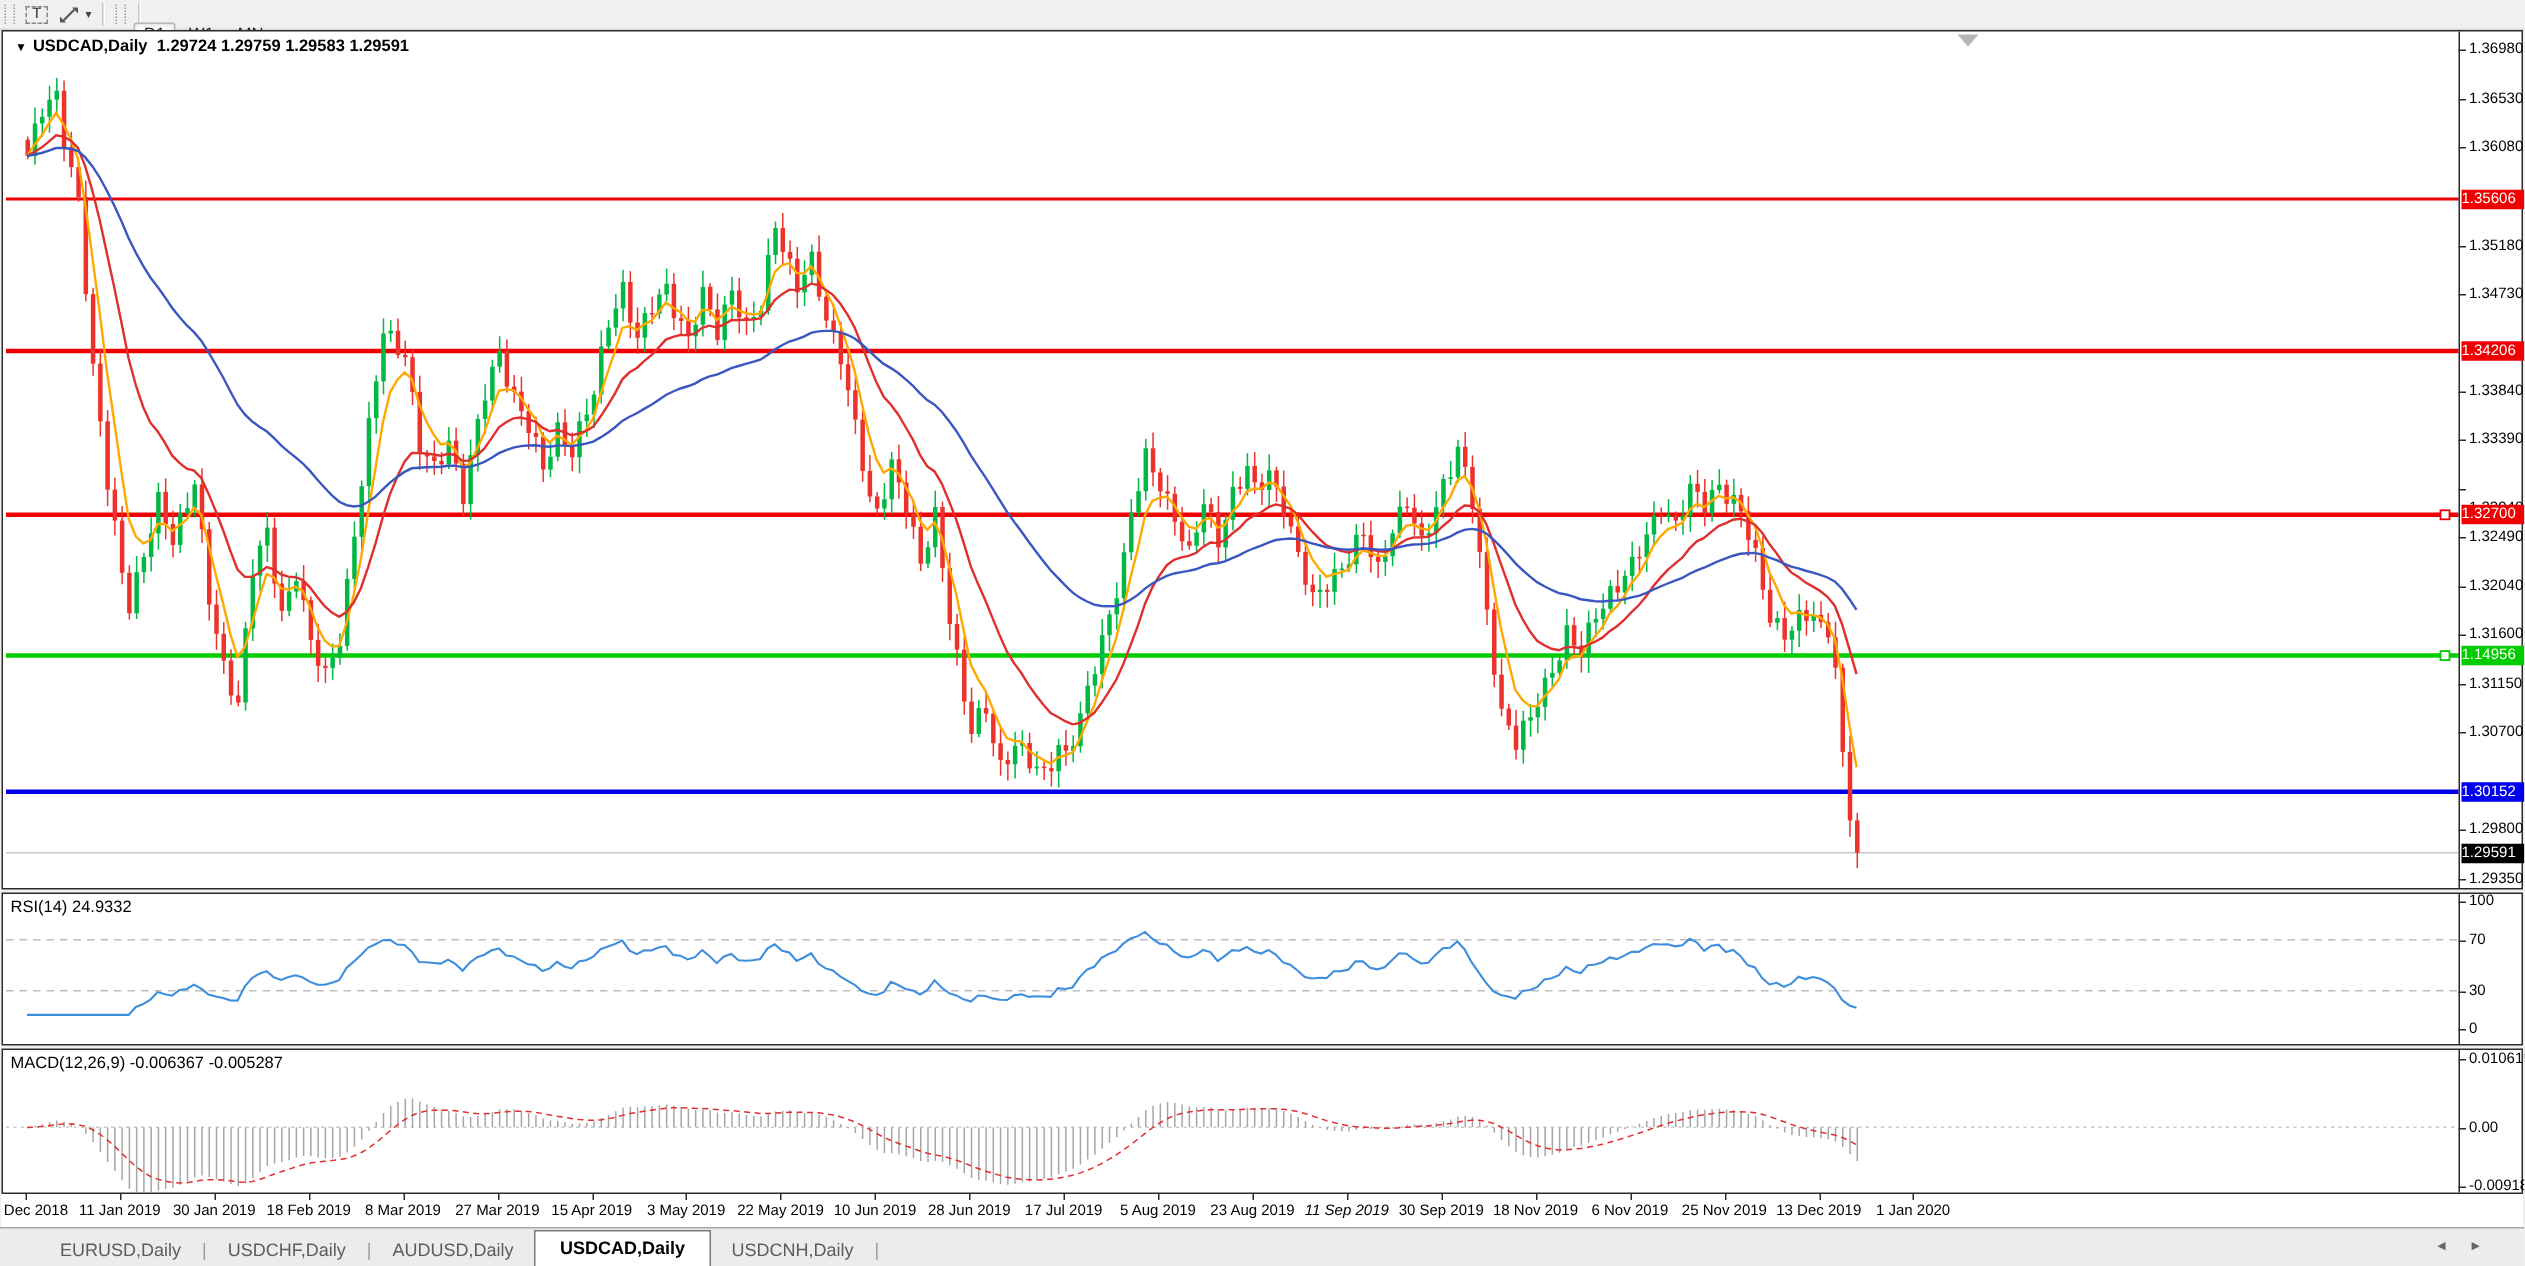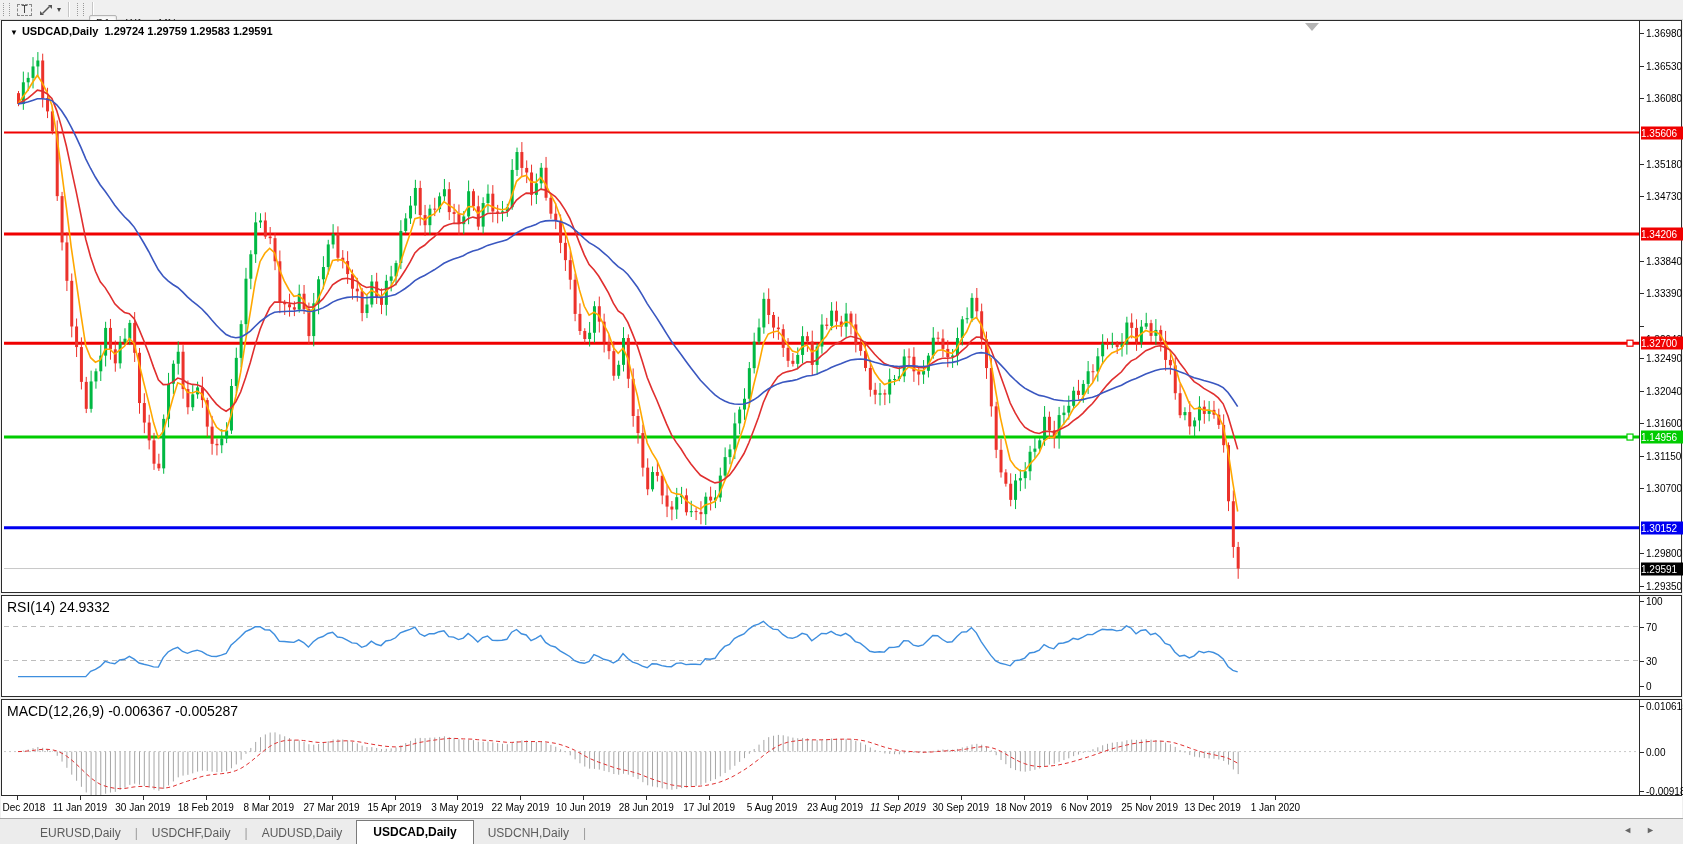--- a/index.html
+++ b/index.html
@@ -18,21 +18,21 @@
   
   .panel{position:absolute;left:1px;width:1681px;background:#fff;border:1px solid #2b2b2b;box-sizing:border-box;}
   .panel svg{position:absolute;left:0;top:0;}
   .axis-vline{position:absolute;top:0;bottom:0;width:1px;background:#2b2b2b;left:1637px;}
   .axis-label{position:absolute;left:1644px;font-size:10px;color:#000;transform:translateY(-50%);white-space:nowrap;}
   .tickmark{position:absolute;left:1637px;width:5px;height:1px;background:#2b2b2b;}
   .pricetag{position:absolute;left:1639px;width:42px;height:13px;color:#fff;font-size:10px;
             line-height:13px;padding-left:0;transform:translateY(-50%);box-sizing:border-box;white-space:nowrap;}
   .chart-title{position:absolute;left:8px;top:4px;font-size:11px;font-weight:700;color:#000;}
   .chart-title .tri{font-size:8px;margin-right:4px;}
-  .sub-head{position:absolute;left:5px;top:3px;font-size:14px;color:#000;}
+  .sub-head{position:absolute;left:5px;top:3px;font-size:11px;color:#000;}
   .shift-tri{position:absolute;width:0;height:0;border-left:7px solid transparent;border-right:7px solid transparent;
              border-top:8px solid #b4b4b4;top:2px;}
   
   .date-axis{position:absolute;left:1px;top:796px;width:1681px;height:22px;background:#fff;}
   .date-label{position:absolute;top:6px;font-size:10px;color:#000;transform:translateX(-50%);white-space:nowrap;}
   .date-tick{position:absolute;top:0;width:1px;height:4px;background:#2b2b2b;}
   
   .tabbar{position:absolute;left:0;top:818px;width:1683px;height:26px;background:#ececec;
           border-top:1px solid #a8a8a8;display:flex;align-items:flex-end;font-size:12px;}
   .tab{padding:4px 14px 5px 14px;color:#5c5c5c;cursor:default;white-space:nowrap;}

